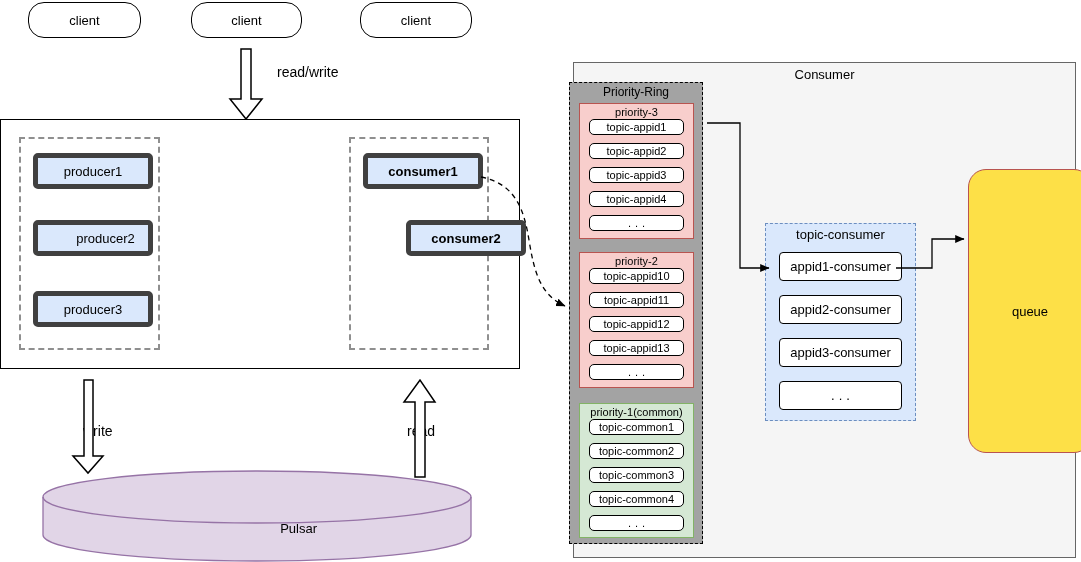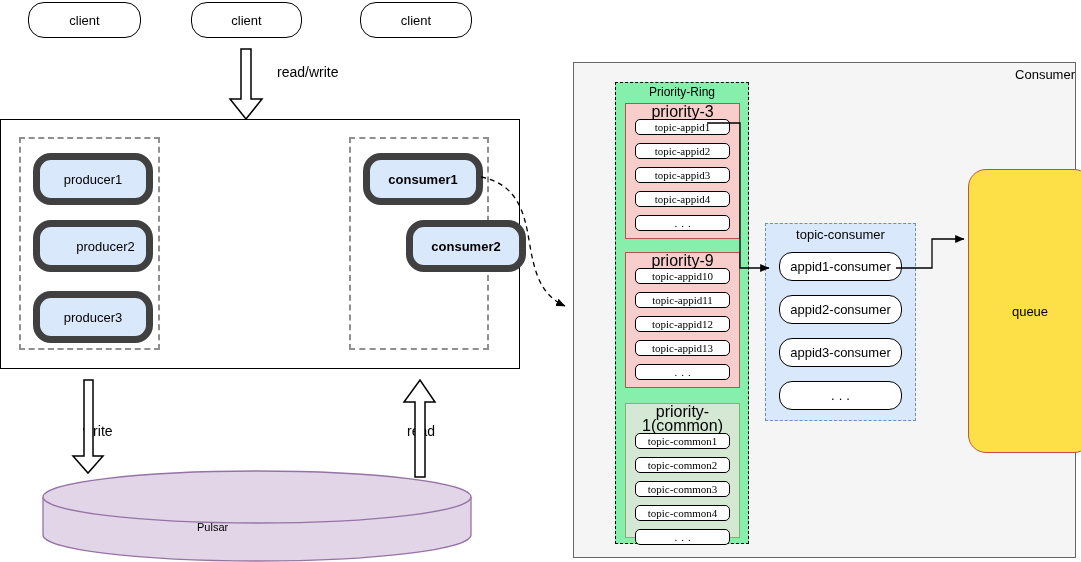--- a/index.html
+++ b/index.html
@@ -11,60 +11,60 @@
   .client { position:absolute; top:2px; height:36px; box-sizing:border-box;
             background:#fff; border:1px solid #000; border-radius:16px;
             display:flex; align-items:center; justify-content:center; font-size:13px; }
 
   
   .big-box { position:absolute; left:0px; top:119px; width:520px; height:250px;
              box-sizing:border-box; background:#fff; border:1px solid #000; }
 
   
   .group { position:absolute; box-sizing:border-box; border:2px dashed #8f8f8f; background:#fff; }
-  .node-blue { position:absolute; left:12px; width:120px; height:52px; box-sizing:border-box;
-               background:#dae8fc; border:7px solid #404040; border-radius:18px;
+  .node-blue { position:absolute; left:12px; width:120px; height:36px; box-sizing:border-box;
+               background:#dae8fc; border:5px solid #404040; border-radius:5px;
                display:flex; align-items:center; justify-content:center; font-size:13px; }
 
   .edge-label { position:absolute; font-size:14px; white-space:nowrap; }
 
   
   .consumer-container { position:absolute; left:573px; top:62px; width:503px; height:496px;
                         box-sizing:border-box; background:#f5f5f5; border:1px solid #666; }
-  .container-title { text-align:right; padding-top:4px; font-size:13px; }
+  .container-title { text-align:center; padding-top:4px; font-size:13px; }
 
-  .priority-ring { position:absolute; left:615px; top:82px; width:134px; height:462px;
-                   box-sizing:border-box; background:#86efac; border:1px dashed #000; }
+  .priority-ring { position:absolute; left:569px; top:82px; width:134px; height:462px;
+                   box-sizing:border-box; background:#a3a3a3; border:1px dashed #000; }
   .ring-title { text-align:center; font-size:12px; padding-top:2px; }
 
   .psec { position:absolute; left:9px; width:115px; box-sizing:border-box; text-align:center; }
   .psec.pink  { background:#f8cecc; border:1px solid #b85450; }
   .psec.green { background:#d5e8d4; border:1px solid #82b366; }
-  .ptitle { font-size:16px; line-height:14px; padding-top:1px; }
+  .ptitle { font-size:11px; line-height:14px; padding-top:1px; }
   .topic { width:95px; height:16px; margin:8px auto 8px; box-sizing:border-box;
            background:#fff; border:1px solid #000; border-radius:5px; overflow:hidden;
-           font-family:Liberation Serif, serif; font-size:11px; line-height:14px; }
+           font-family:Liberation Sans, sans-serif; font-size:11px; line-height:14px; }
   .ptitle + .topic { margin-top:0; }
 
   .topic-consumer { position:absolute; left:765px; top:223px; width:151px; height:198px;
                     box-sizing:border-box; background:#dae8fc; border:1.5px dashed #6c8ebf; }
   .tc-title { text-align:center; font-size:13px; padding-top:3px; }
   .appid { width:123px; height:29px; margin:14px auto 0; box-sizing:border-box;
-           background:#fff; border:1px solid #000; border-radius:13px;
+           background:#fff; border:1px solid #000; border-radius:4px;
            display:flex; align-items:center; justify-content:center; font-size:13px; }
   .tc-title + .appid { margin-top:10px; }
 
   .dots { letter-spacing:4px; text-indent:4px; }
 
   .queue { position:absolute; left:968px; top:169px; width:124px; height:284px;
            box-sizing:border-box; background:#fde047; border:1px solid #b85450; border-radius:18px;
            display:flex; align-items:center; justify-content:center; font-size:13px; }
 
-  .pulsar-label { position:absolute; left:197px; top:521px; width:120px; text-align:left;
-                  font-size:11px; z-index:31; }
+  .pulsar-label { position:absolute; left:197px; top:521px; width:120px; text-align:right;
+                  font-size:13px; z-index:31; }
   #connector-layer { position:absolute; left:0; top:0; z-index:30; pointer-events:none; }
 </style>
 </head>
 <body>
 
 <div class="abs">
     <div class="client" style="left: 28px; width: 113px;">client</div>
     <div class="client" style="left: 191px; width: 111px;">client</div>
     <div class="client" style="left: 360px; width: 112px;">client</div>
   </div>
@@ -93,21 +93,21 @@
   <div class="ring-title">Priority-Ring</div>
 <div class="psec pink" style="top: 20px; height: 136px;">
       <div class="ptitle">priority-3</div>
       <div class="topic">topic-appid1</div>
       <div class="topic">topic-appid2</div>
       <div class="topic">topic-appid3</div>
       <div class="topic">topic-appid4</div>
       <div class="topic dots">...</div>
     </div>
     <div class="psec pink" style="top: 169px; height: 136px;">
-      <div class="ptitle">priority-9</div>
+      <div class="ptitle">priority-2</div>
       <div class="topic">topic-appid10</div>
       <div class="topic">topic-appid11</div>
       <div class="topic">topic-appid12</div>
       <div class="topic">topic-appid13</div>
       <div class="topic dots">...</div>
     </div>
     <div class="psec green" style="top: 320px; height: 135px;">
       <div class="ptitle">priority-1(common)</div>
       <div class="topic">topic-common1</div>
       <div class="topic">topic-common2</div>

